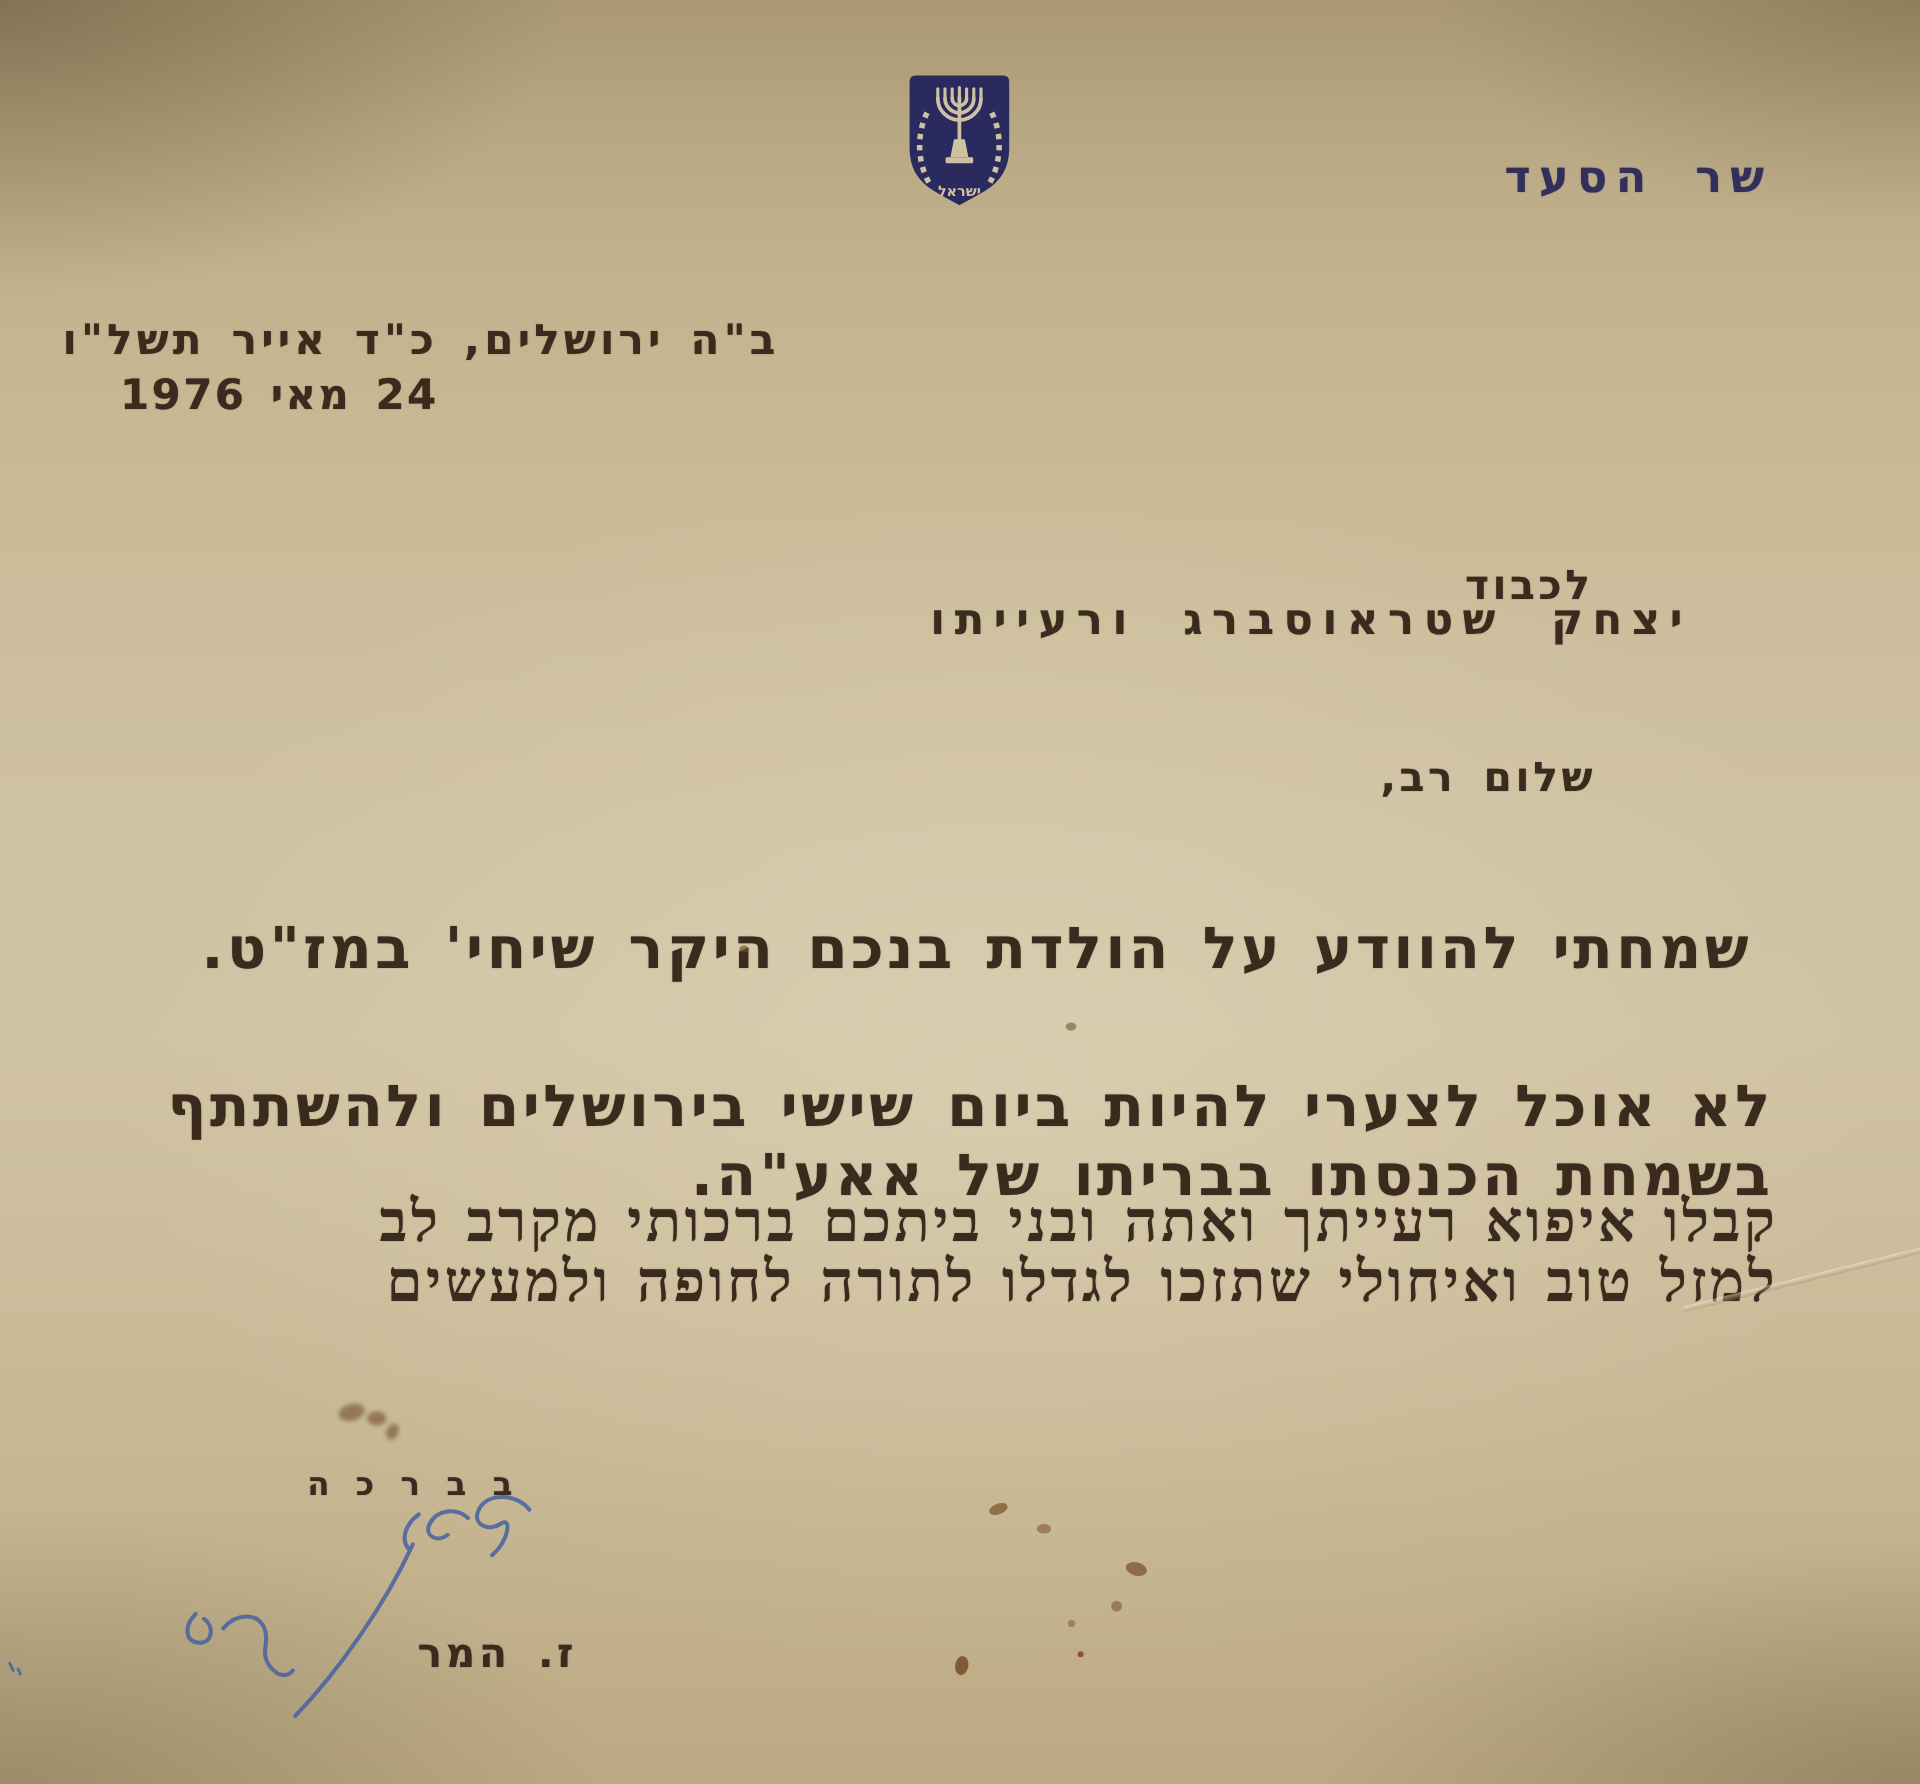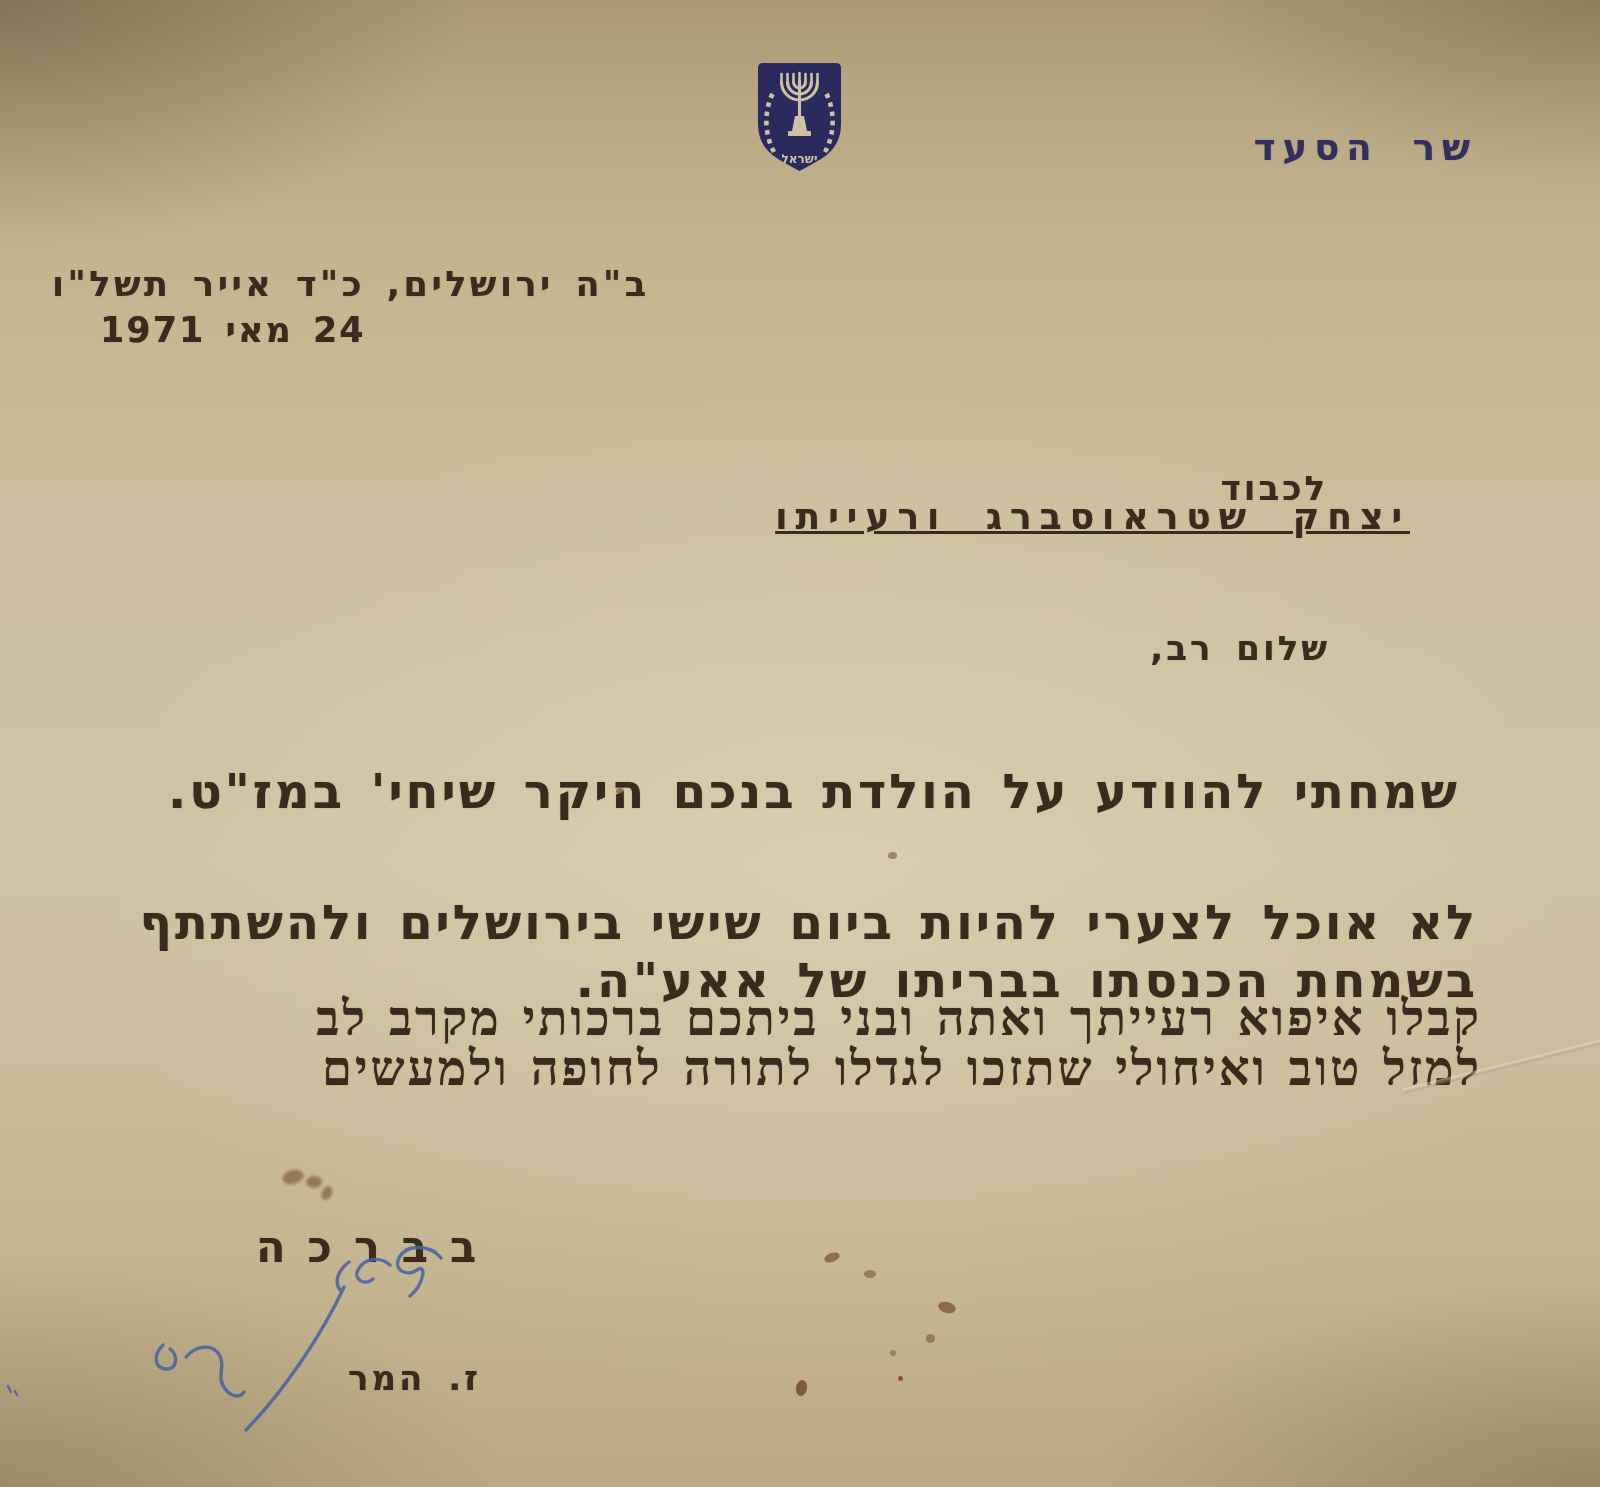--- a/index.html
+++ b/index.html
@@ -82,40 +82,40 @@
   </g>
 
   <g stroke="#cfc2a2" fill="none" stroke-width="4.6" stroke-dasharray="4.5 4.8">
     <path d="M22,92 C12,74 12,50 21,33"></path>
     <path d="M73,92 C83,74 83,50 74,33"></path>
   </g>
   <text x="47.5" y="103" text-anchor="middle" font-size="12" fill="#cfc2a2" font-family="DejaVu Sans, sans-serif" font-weight="700">ישראל</text>
 </svg>
 
 <div class="typed body-line" style="left:52px;top:264px;font-size:35px;letter-spacing:3.5px;">ב"ה ירושלים, כ"ד אייר תשל"ו</div>
-<div class="typed body-line" style="left:100px;top:310px;font-size:35px;letter-spacing:2px;">24 מאי 1971</div>
+<div class="typed body-line" style="left:100px;top:310px;font-size:35px;letter-spacing:2px;">24 מאי 1976</div>
 
 <div class="typed" style="right:272px;top:468px;font-size:34px;letter-spacing:3px;">לכבוד</div>
-<div class="typed" style="right:190px;top:496px;font-size:36px;letter-spacing:8px;word-spacing:18px;text-decoration:underline;">יצחק שטראוסברג ורעייתו</div>
+<div class="typed" style="right:190px;top:496px;font-size:36px;letter-spacing:8px;word-spacing:18px;">יצחק שטראוסברג ורעייתו</div>
 
 <div class="typed" style="right:270px;top:628px;font-size:34px;letter-spacing:3px;word-spacing:8px;">שלום רב,</div>
 
 <div class="typed body-line" style="right:140px;top:763px;">שמחתי להוודע על הולדת בנכם היקר שיחי' במז"ט.</div>
 
 <div class="typed body-line multi" style="right:122px;top:893px;">
   <div>לא אוכל לצערי להיות ביום שישי בירושלים ולהשתתף</div>
   <div>בשמחת הכנסתו בבריתו של אאע"ה.</div>
 </div>
 
 <div class="typed body-line multi3" style="right:118px;top:994px;">
   <div>קבלו איפוא רעייתך ואתה ובני ביתכם ברכותי מקרב לב</div>
   <div>למזל טוב ואיחולי שתזכו לגדלו לתורה לחופה ולמעשים</div>
 </div>
 
-<div class="typed" style="left:256px;top:1222px;font-size:43px;letter-spacing:22px;">בברכה</div>
+<div class="typed" style="left:256px;top:1222px;font-size:27px;letter-spacing:22px;">בברכה</div>
 <div class="typed" style="left:348px;top:1358px;font-size:34px;letter-spacing:3px;word-spacing:8px;">ז. המר</div>
 
 <svg style="left:0;top:0;" width="1600" height="1487" viewBox="0 0 1600 1487">
   <g fill="none" stroke="#4b64a1" stroke-width="3.4" stroke-linecap="round" opacity="0.88">
     <path d="M441,1258 C430,1244 406,1244 399,1258 C393,1270 407,1277 417,1270 C427,1263 424,1284 410,1296"></path>
     <path d="M390,1265 C380,1256 364,1258 358,1270 C353,1280 365,1286 373,1279"></path>
     <path d="M349,1262 C338,1270 334,1282 340,1290"></path>
     <path d="M344,1287 C322,1335 283,1392 246,1430"></path>
     <path d="M163,1345 C153,1355 154,1368 166,1369 C177,1370 179,1355 170,1349"></path>
     <path d="M186,1357 C197,1344 214,1344 220,1356 C226,1368 215,1377 226,1390 C232,1397 240,1398 244,1392"></path>

